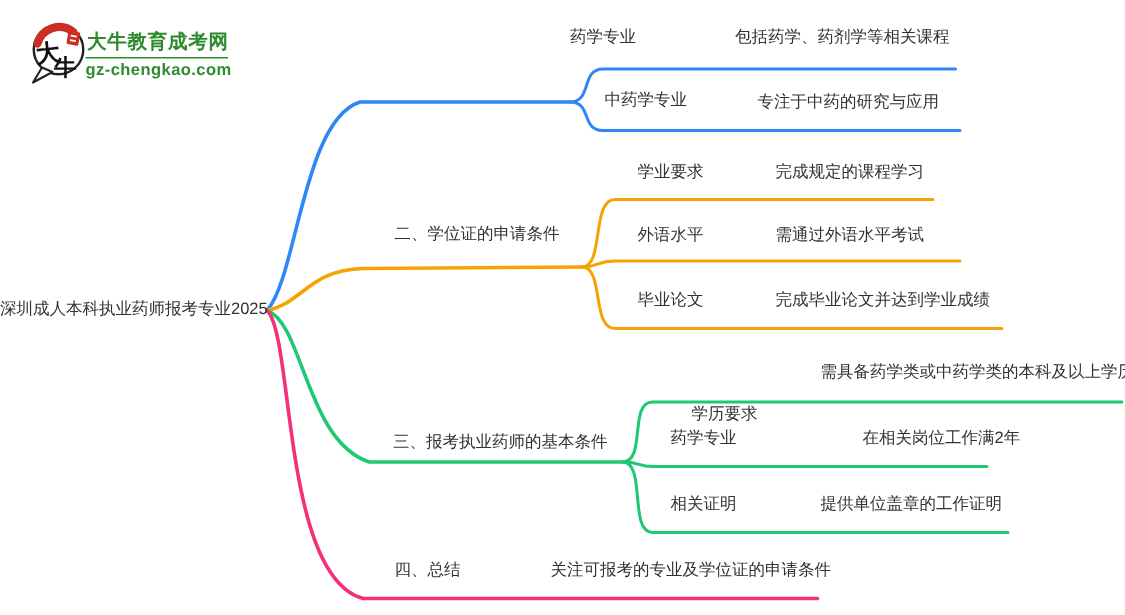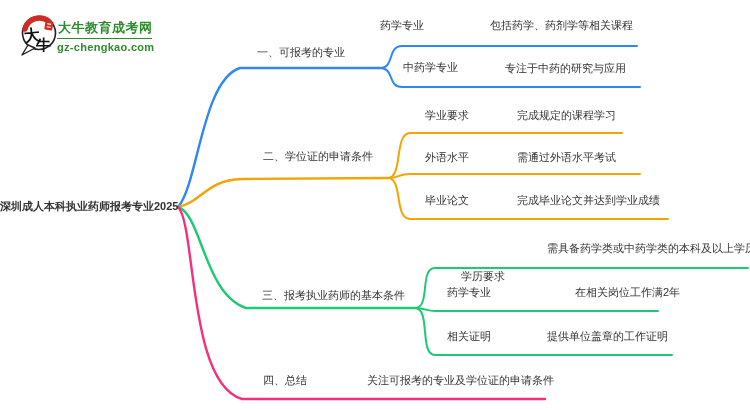--- a/index.html
+++ b/index.html
@@ -1,21 +1,21 @@
 <!DOCTYPE html>
 <html><head>
 <meta charset="utf-8">
 <style>
   html,body{margin:0;padding:0;background:#fff;}
   #stage{position:relative;width:750px;height:410px;background:#ffffff;overflow:hidden;
          font-family:"Liberation Sans",sans-serif;}
   #lines{position:absolute;left:0;top:0;}
   .t{position:absolute;font:11px/16px "Liberation Sans",sans-serif;color:#323232;white-space:nowrap;}
   .parent{font-size:11px;}
-  .center-title{font-weight:bold;width:165px;text-align:center;left:0;top:198px;}
+  .center-title{font-weight:normal;width:165px;text-align:center;left:0;top:198px;}
   .logo-brand{position:absolute;left:58px;top:19px;font-size:13px;font-weight:bold;
               letter-spacing:.5px;color:#2e8b2e;white-space:nowrap;}
   .logo-underline{position:absolute;left:57px;top:38px;width:95px;height:0;
                   border-top:1.5px solid #2e8b2e;}
   .logo-domain{position:absolute;left:57px;top:41px;font-size:11px;font-weight:bold;
                letter-spacing:.3px;color:#2e8b2e;white-space:nowrap;}
 </style>
 </head>
 <body>
 
@@ -53,21 +53,20 @@
       <text x="8" y="31" font-size="16" font-weight="bold" fill="#111" font-family="Liberation Sans, sans-serif" transform="rotate(-6 15 26)">大</text>
       <text x="20" y="40" font-size="15" font-weight="bold" fill="#111" font-family="Liberation Sans, sans-serif">牛</text>
     </svg>
     <div class="logo-brand">大牛教育成考网</div>
     <div class="logo-underline"></div>
     <div class="logo-domain">gz-chengkao.com</div>
   </div>
 
   <div class="t center-title">深圳成人本科执业药师报考专业2025</div>
 
-  <div class="t parent" style="left:257px;top:44px;">一、可报考的专业</div>
   <div class="t" style="left:380px;top:17px;">药学专业</div>
   <div class="t" style="left:490px;top:17px;">包括药学、药剂学等相关课程</div>
   <div class="t" style="left:403px;top:60px;font-family:Liberation Mono, monospace;">中药学专业</div>
   <div class="t" style="left:505px;top:60px;">专注于中药的研究与应用</div>
 
   <div class="t parent" style="left:263px;top:148px;">二、学位证的申请条件</div>
   <div class="t" style="left:425px;top:107px;">学业要求</div>
   <div class="t" style="left:517px;top:107px;">完成规定的课程学习</div>
   <div class="t" style="left:425px;top:149px;">外语水平</div>
   <div class="t" style="left:517px;top:149px;">需通过外语水平考试</div>

